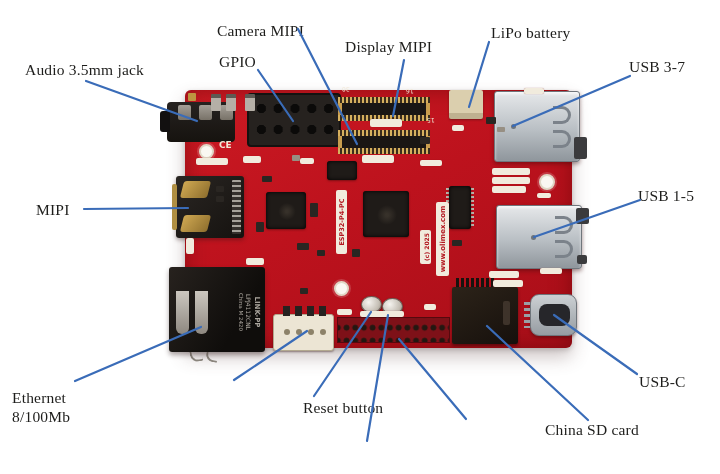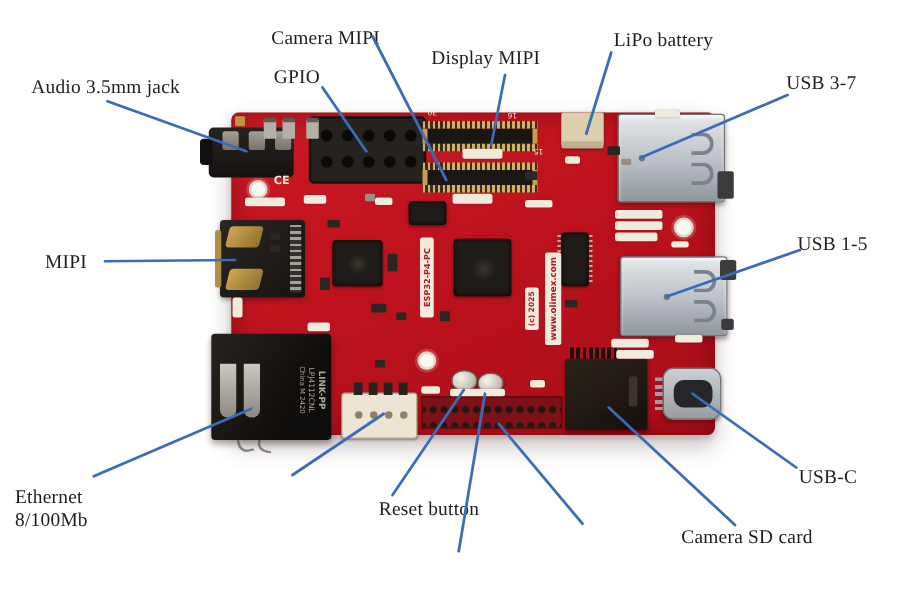--- a/index.html
+++ b/index.html
@@ -290,15 +290,15 @@
   <div class="label" style="left:25px;top:60px;">Audio 3.5mm jack</div>
   <div class="label" style="left:219px;top:52px;">GPIO</div>
   <div class="label" style="left:36px;top:200px;">MIPI</div>
   <div class="label" style="left:638px;top:186px;">USB 1-5</div>
   <div class="label" style="left:639px;top:372px;">USB-C</div>
   <div class="label" style="left:12px;top:388px;">
     <div>Ethernet</div>
     <div>8/100Mb</div>
   </div>
   <div class="label" style="left:303px;top:398px;text-align:right;">Reset button</div>
-  <div class="label" style="left:545px;top:420px;">Camera SD card</div>
+  <div class="label" style="left:545px;top:420px;">China SD card</div>
 
 </div>
 
 </body></html>

